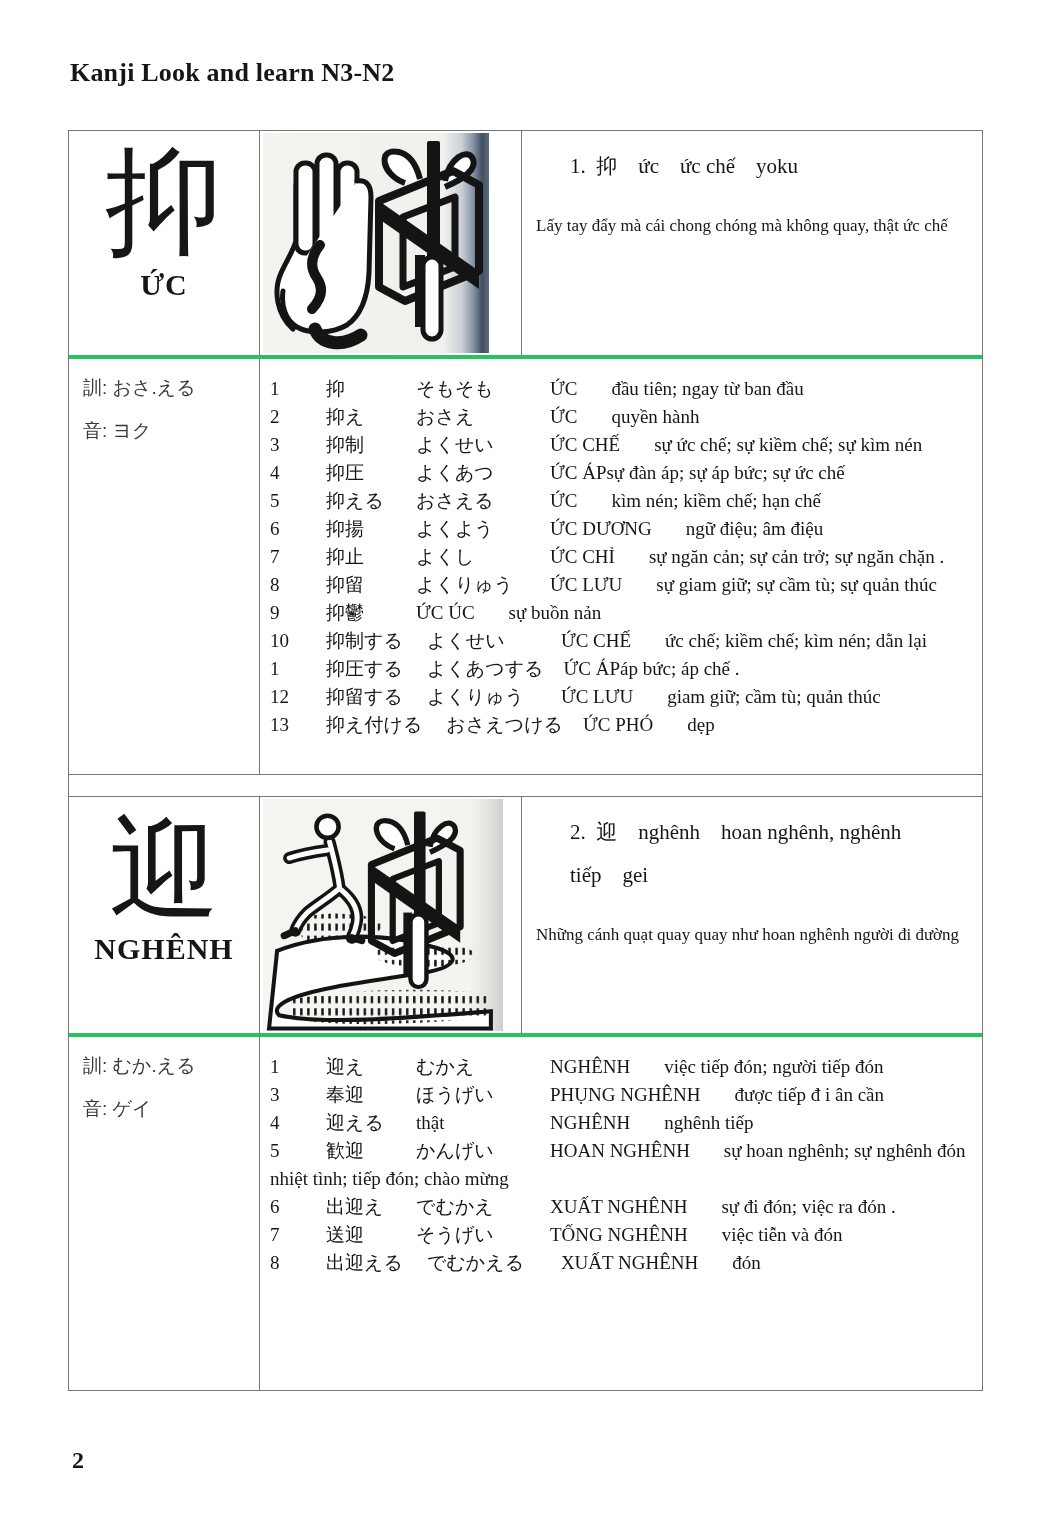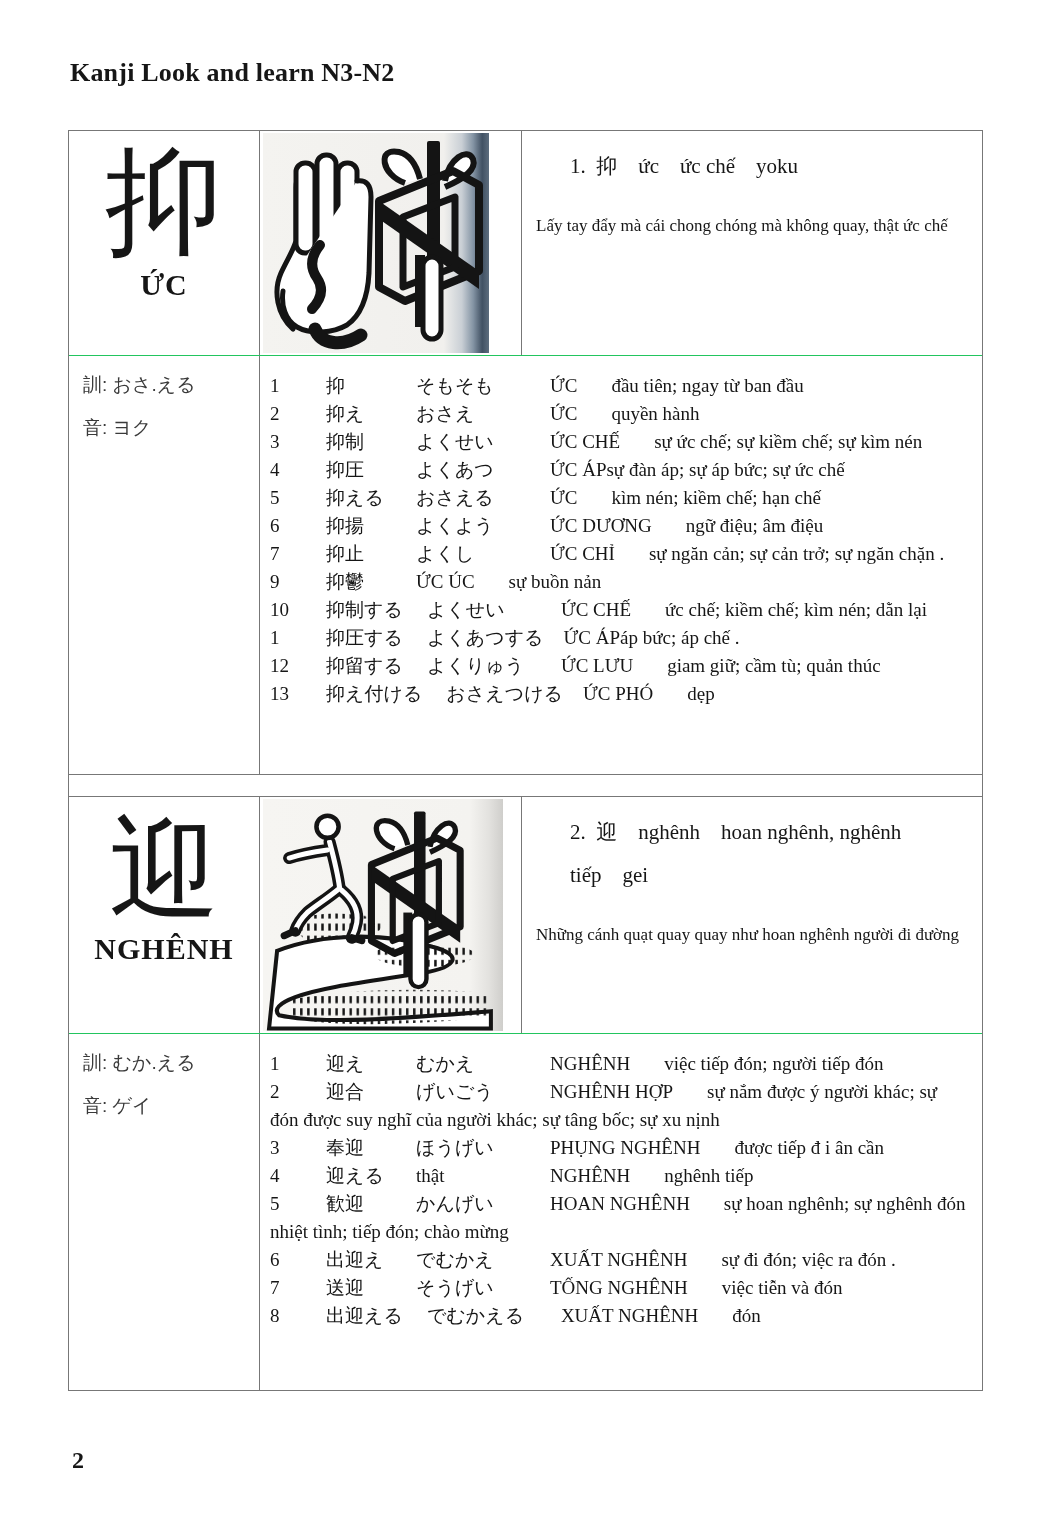--- a/index.html
+++ b/index.html
@@ -18,21 +18,21 @@
     margin:0 0 42px 2px;
     letter-spacing:0.2px;
   }
 
   .ktable {
     width:915px;
     border:1px solid #777;
     background:#fff;
   }
   .trow { display:flex; }
-  .row-bottom { border-top:1px solid #22c55e; }
+  .row-bottom { border-top:4px solid #22c55e; }
   .t1 .row-top { height:224px; }
   .t1 .row-bottom { height:419px; }
   .t2 .row-top { height:236px; }
   .t2 .row-bottom { height:357px; }
 
   .c1 { width:190px; }
   .c2 { width:262px; border-left:1px solid #777; }
   .c3 { flex:1; border-left:1px solid #777; padding:14px 14px 0 14px; }
   .cvocab { flex:1; border-left:1px solid #777; padding:16px 12px 0 10px; }
 
@@ -132,20 +132,21 @@
         <div class="read-line">音: ヨク</div>
       </div>
       <div class="cvocab vocab">
           <div class="v-line"><span class="v-num">1</span><span class="v-word">抑</span><span class="v-kana">そもそも</span><span class="v-han">ỨC</span><span class="v-meaning">đầu tiên; ngay từ ban đầu</span></div>
           <div class="v-line"><span class="v-num">2</span><span class="v-word">抑え</span><span class="v-kana">おさえ</span><span class="v-han">ỨC</span><span class="v-meaning">quyền hành</span></div>
           <div class="v-line"><span class="v-num">3</span><span class="v-word">抑制</span><span class="v-kana">よくせい</span><span class="v-han">ỨC CHẾ</span><span class="v-meaning">sự ức chế; sự kiềm chế; sự kìm nén</span></div>
           <div class="v-line fused"><span class="v-num">4</span><span class="v-word">抑圧</span><span class="v-kana">よくあつ</span><span class="v-han">ỨC ÁP</span><span class="v-meaning">sự đàn áp; sự áp bức; sự ức chế</span></div>
           <div class="v-line"><span class="v-num">5</span><span class="v-word">抑える</span><span class="v-kana">おさえる</span><span class="v-han">ỨC</span><span class="v-meaning">kìm nén; kiềm chế; hạn chế</span></div>
           <div class="v-line"><span class="v-num">6</span><span class="v-word">抑揚</span><span class="v-kana">よくよう</span><span class="v-han">ỨC DƯƠNG</span><span class="v-meaning">ngữ điệu; âm điệu</span></div>
           <div class="v-line"><span class="v-num">7</span><span class="v-word">抑止</span><span class="v-kana">よくし</span><span class="v-han">ỨC CHỈ</span><span class="v-meaning">sự ngăn cản; sự cản trở; sự ngăn chặn .</span></div>
+          <div class="v-line"><span class="v-num">8</span><span class="v-word">抑留</span><span class="v-kana">よくりゅう</span><span class="v-han">ỨC LƯU</span><span class="v-meaning">sự giam giữ; sự cầm tù; sự quản thúc</span></div>
           <div class="v-line"><span class="v-num">9</span><span class="v-word">抑鬱</span><span class="v-han">ỨC ÚC</span><span class="v-meaning">sự buồn nản</span></div>
           <div class="v-line"><span class="v-num">10</span><span class="v-word">抑制する</span><span class="v-kana">よくせい</span><span class="v-han">ỨC CHẾ</span><span class="v-meaning">ức chế; kiềm chế; kìm nén; dằn lại</span></div>
           <div class="v-line fused"><span class="v-num">1</span><span class="v-word">抑圧する</span><span class="v-kana">よくあつする</span><span class="v-han">ỨC ÁP</span><span class="v-meaning">áp bức; áp chế .</span></div>
           <div class="v-line"><span class="v-num">12</span><span class="v-word">抑留する</span><span class="v-kana">よくりゅう</span><span class="v-han">ỨC LƯU</span><span class="v-meaning">giam giữ; cầm tù; quản thúc</span></div>
           <div class="v-line"><span class="v-num">13</span><span class="v-word">抑え付ける</span><span class="v-kana">おさえつける</span><span class="v-han">ỨC PHÓ</span><span class="v-meaning">dẹp</span></div>
         </div>
     </div>
   </div>
 
   <div class="spacer-row"></div>
@@ -212,21 +213,20 @@
         <div class="desc">Những cánh quạt quay quay như hoan nghênh người đi đường</div>
       </div>
     </div>
     <div class="trow row-bottom">
       <div class="c1 creadings">
         <div class="read-line">訓: むか.える</div>
         <div class="read-line">音: ゲイ</div>
       </div>
       <div class="cvocab vocab">
           <div class="v-line"><span class="v-num">1</span><span class="v-word">迎え</span><span class="v-kana">むかえ</span><span class="v-han">NGHÊNH</span><span class="v-meaning">việc tiếp đón; người tiếp đón</span></div>
-          <div class="v-line"><span class="v-num">2</span><span class="v-word">迎合</span><span class="v-kana">げいごう</span><span class="v-han">NGHÊNH HỢP</span><span class="v-meaning">sự nắm được ý người khác; sự đón được suy nghĩ của người khác; sự tâng bốc; sự xu nịnh</span></div>
           <div class="v-line"><span class="v-num">3</span><span class="v-word">奉迎</span><span class="v-kana">ほうげい</span><span class="v-han">PHỤNG NGHÊNH</span><span class="v-meaning">được tiếp đ i ân cần</span></div>
           <div class="v-line"><span class="v-num">4</span><span class="v-word">迎える</span><span class="v-kana">thật</span><span class="v-han">NGHÊNH</span><span class="v-meaning">nghênh tiếp</span></div>
           <div class="v-line"><span class="v-num">5</span><span class="v-word">歓迎</span><span class="v-kana">かんげい</span><span class="v-han">HOAN NGHÊNH</span><span class="v-meaning">sự hoan nghênh; sự nghênh đón nhiệt tình; tiếp đón; chào mừng</span></div>
           <div class="v-line"><span class="v-num">6</span><span class="v-word">出迎え</span><span class="v-kana">でむかえ</span><span class="v-han">XUẤT NGHÊNH</span><span class="v-meaning">sự đi đón; việc ra đón .</span></div>
           <div class="v-line"><span class="v-num">7</span><span class="v-word">送迎</span><span class="v-kana">そうげい</span><span class="v-han">TỐNG NGHÊNH</span><span class="v-meaning">việc tiễn và đón</span></div>
           <div class="v-line"><span class="v-num">8</span><span class="v-word">出迎える</span><span class="v-kana">でむかえる</span><span class="v-han">XUẤT NGHÊNH</span><span class="v-meaning">đón</span></div>
         </div>
     </div>
   </div>
 

